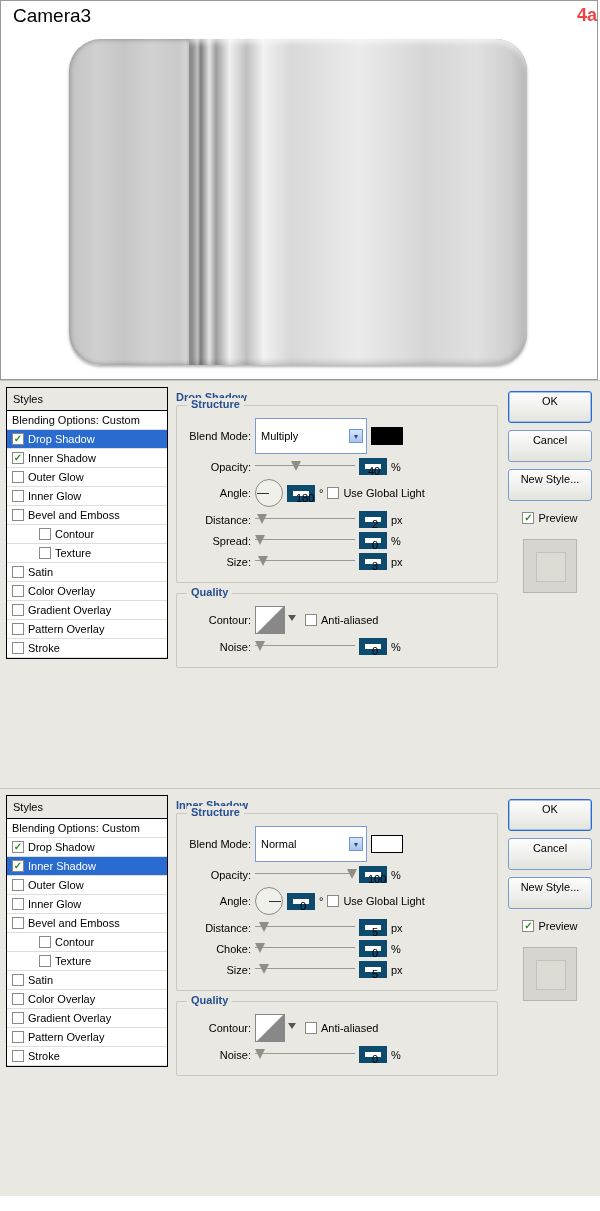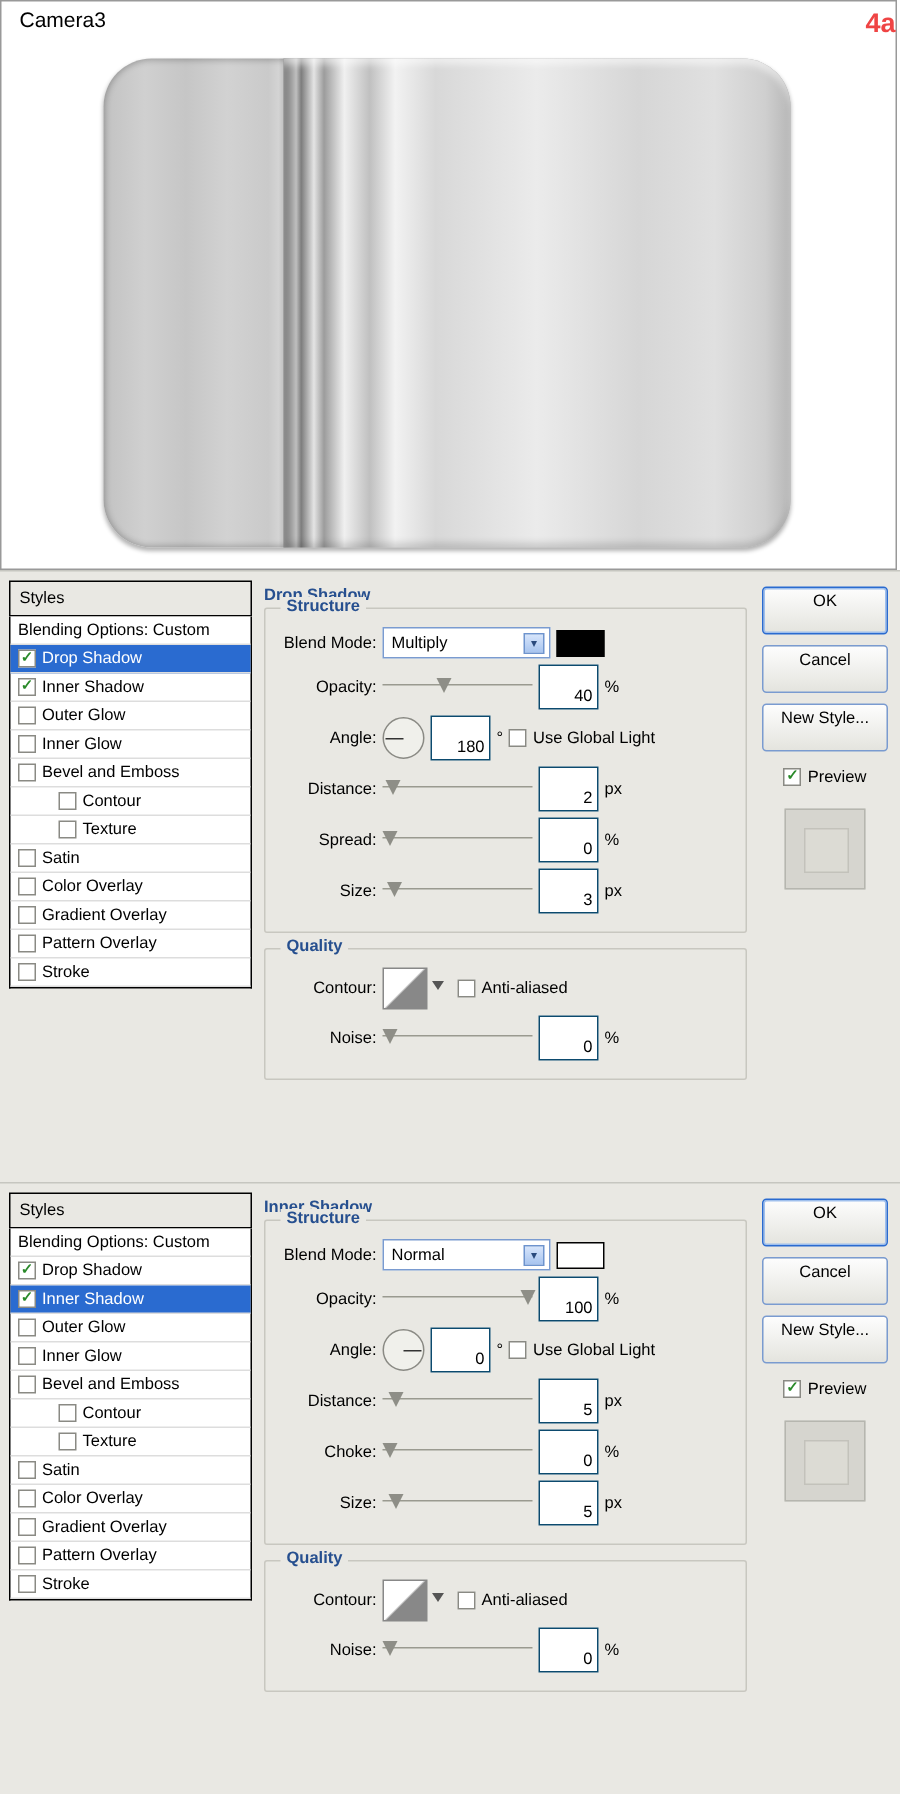--- a/index.html
+++ b/index.html
@@ -16,21 +16,21 @@
     border: 1px solid #999;
     width: 598px;
     height: 380px;
     position: relative;
     background: #fff;
   }
   .layer-name {
     position: absolute;
     top: 4px;
     left: 12px;
-    font-size: 14px;
+    font-size: 19px;
     color: #000;
   }
   .step-badge {
     position: absolute;
     top: 4px;
     right: 0;
     font-size: 18px;
     font-weight: bold;
     color: #ef4444;
   }
@@ -142,21 +142,21 @@
   }
   .row {
     display: flex;
     align-items: center;
     margin: 4px 0;
     gap: 4px;
   }
   .row .lbl { width: 66px; text-align: right; }
   .dropdown {
     width: 112px;
-    height: 21px;
+    height: 36px;
     border: 1px solid #7a9bd0;
     background: #fff;
     display: flex;
     align-items: center;
     justify-content: space-between;
     padding: 0 3px 0 5px;
   }
   .dropdown .arrow {
     width: 14px;
     height: 14px;
@@ -189,26 +189,26 @@
   .slider .thumb {
     position: absolute;
     top: 1px;
     width: 0;
     height: 0;
     border-left: 5px solid transparent;
     border-right: 5px solid transparent;
     border-top: 10px solid #8e8e87;
   }
   .numbox {
-    width: 40px;
+    width: 28px;
     height: 17px;
-    border: 1px solid #0c4a6e;
+    border: 6px solid #0c4a6e;
     background: #fff;
     text-align: right;
-    padding: 14px 3px;
+    padding: 1px 3px;
     font-size: 11px;
   }
   .angle-ctrl {
     width: 28px;
     height: 28px;
     border-radius: 50%;
     border: 1px solid #8a8a84;
     background: #f0f0eb;
     position: relative;
   }

